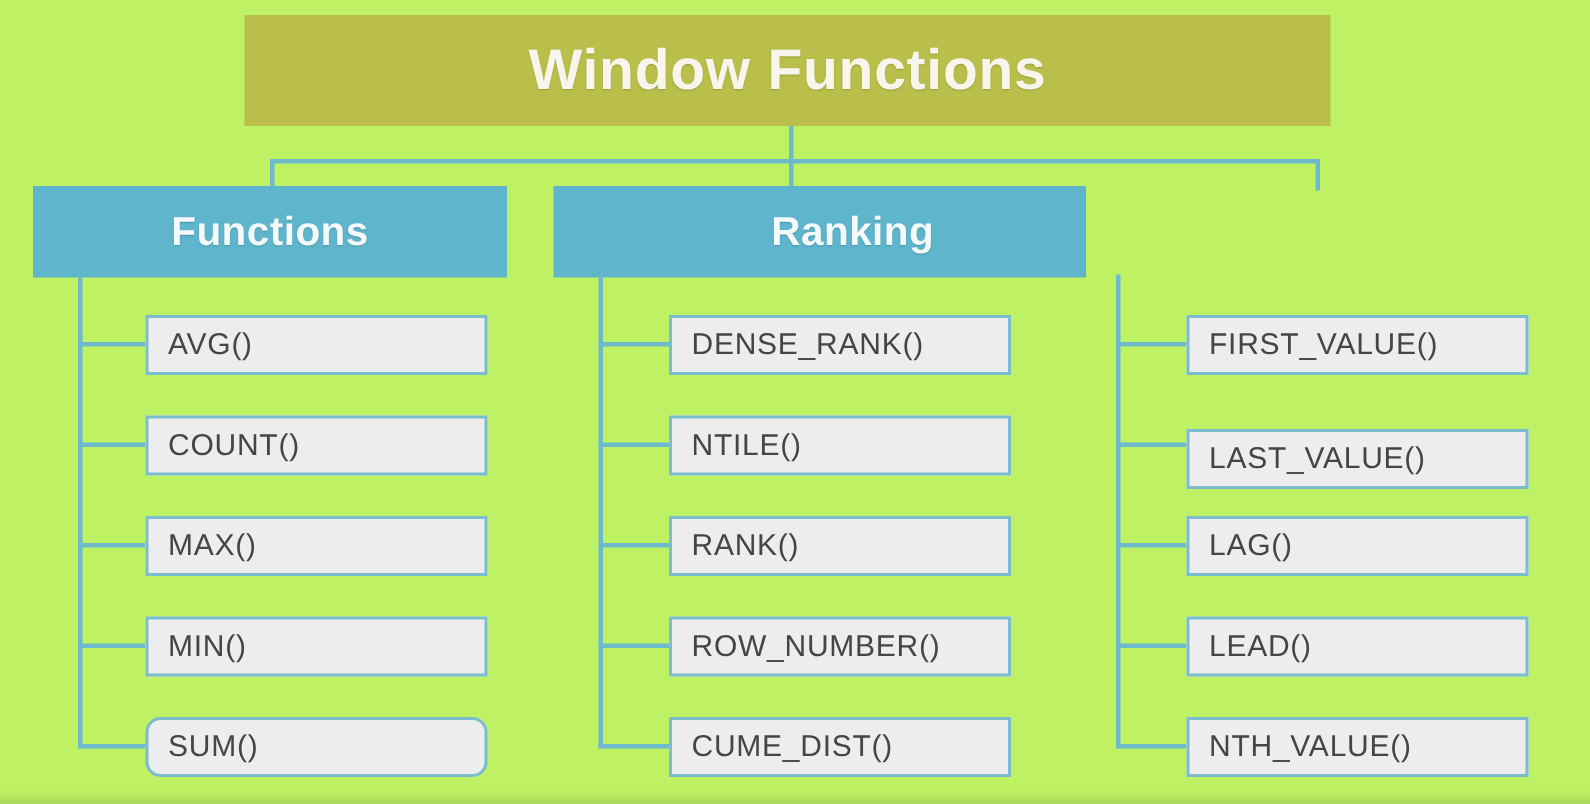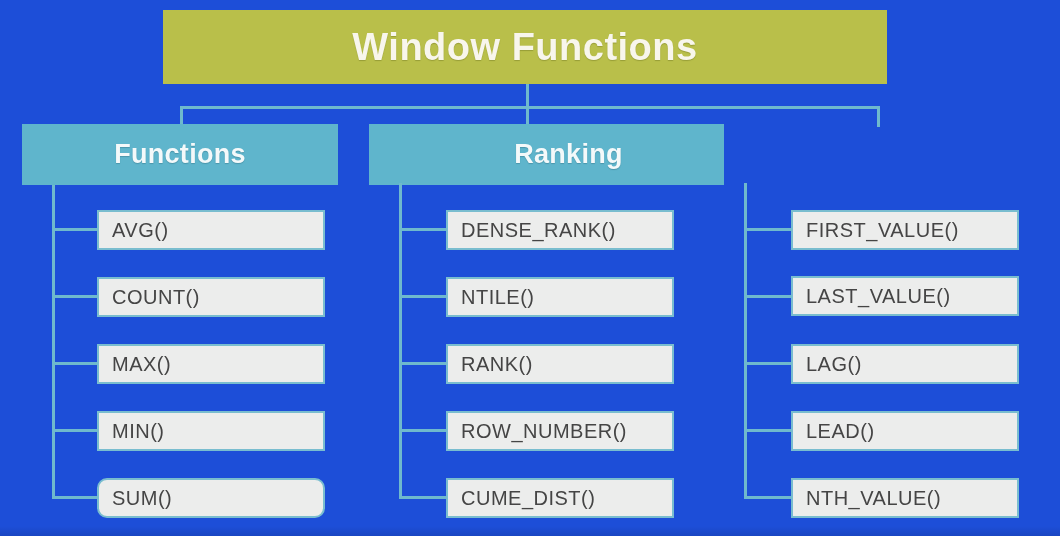--- a/index.html
+++ b/index.html
@@ -3,21 +3,21 @@
 <meta charset="utf-8">
 <style>
   html,body{margin:0;padding:0;}
   body{
     font-family:"Liberation Sans","DejaVu Sans",sans-serif;
     background:#cfcfcd;
   }
   #stage{
     position:relative;
     width:1060px;height:536px;
-    background:#1d4ed8;
+    background:#bef264;
     overflow:hidden;
     margin:0 auto;
   }
   
   #stage::after{
     content:"";
     position:absolute;left:0;right:0;bottom:0;height:10px;
     background:linear-gradient(to bottom, rgba(0,0,0,0), rgba(0,0,0,0.10));
     pointer-events:none;
   }
@@ -106,18 +106,18 @@
   <div class="fn-box" style="left:97px;top:411px;">MIN()</div>
   <div class="fn-box" style="left:97px;top:478px;border-radius:10px;">SUM()</div>
 
   <div class="fn-box" style="left:446px;top:210px;">DENSE_RANK()</div>
   <div class="fn-box" style="left:446px;top:277px;">NTILE()</div>
   <div class="fn-box" style="left:446px;top:344px;">RANK()</div>
   <div class="fn-box" style="left:446px;top:411px;">ROW_NUMBER()</div>
   <div class="fn-box" style="left:446px;top:478px;">CUME_DIST()</div>
 
   <div class="fn-box" style="left:791px;top:210px;">FIRST_VALUE()</div>
-  <div class="fn-box" style="left:791px;top:276px;">LAST_VALUE()</div>
+  <div class="fn-box" style="left:791px;top:286px;">LAST_VALUE()</div>
   <div class="fn-box" style="left:791px;top:344px;">LAG()</div>
   <div class="fn-box" style="left:791px;top:411px;">LEAD()</div>
   <div class="fn-box" style="left:791px;top:478px;">NTH_VALUE()</div>
 
 </div>
 
 </body></html>

